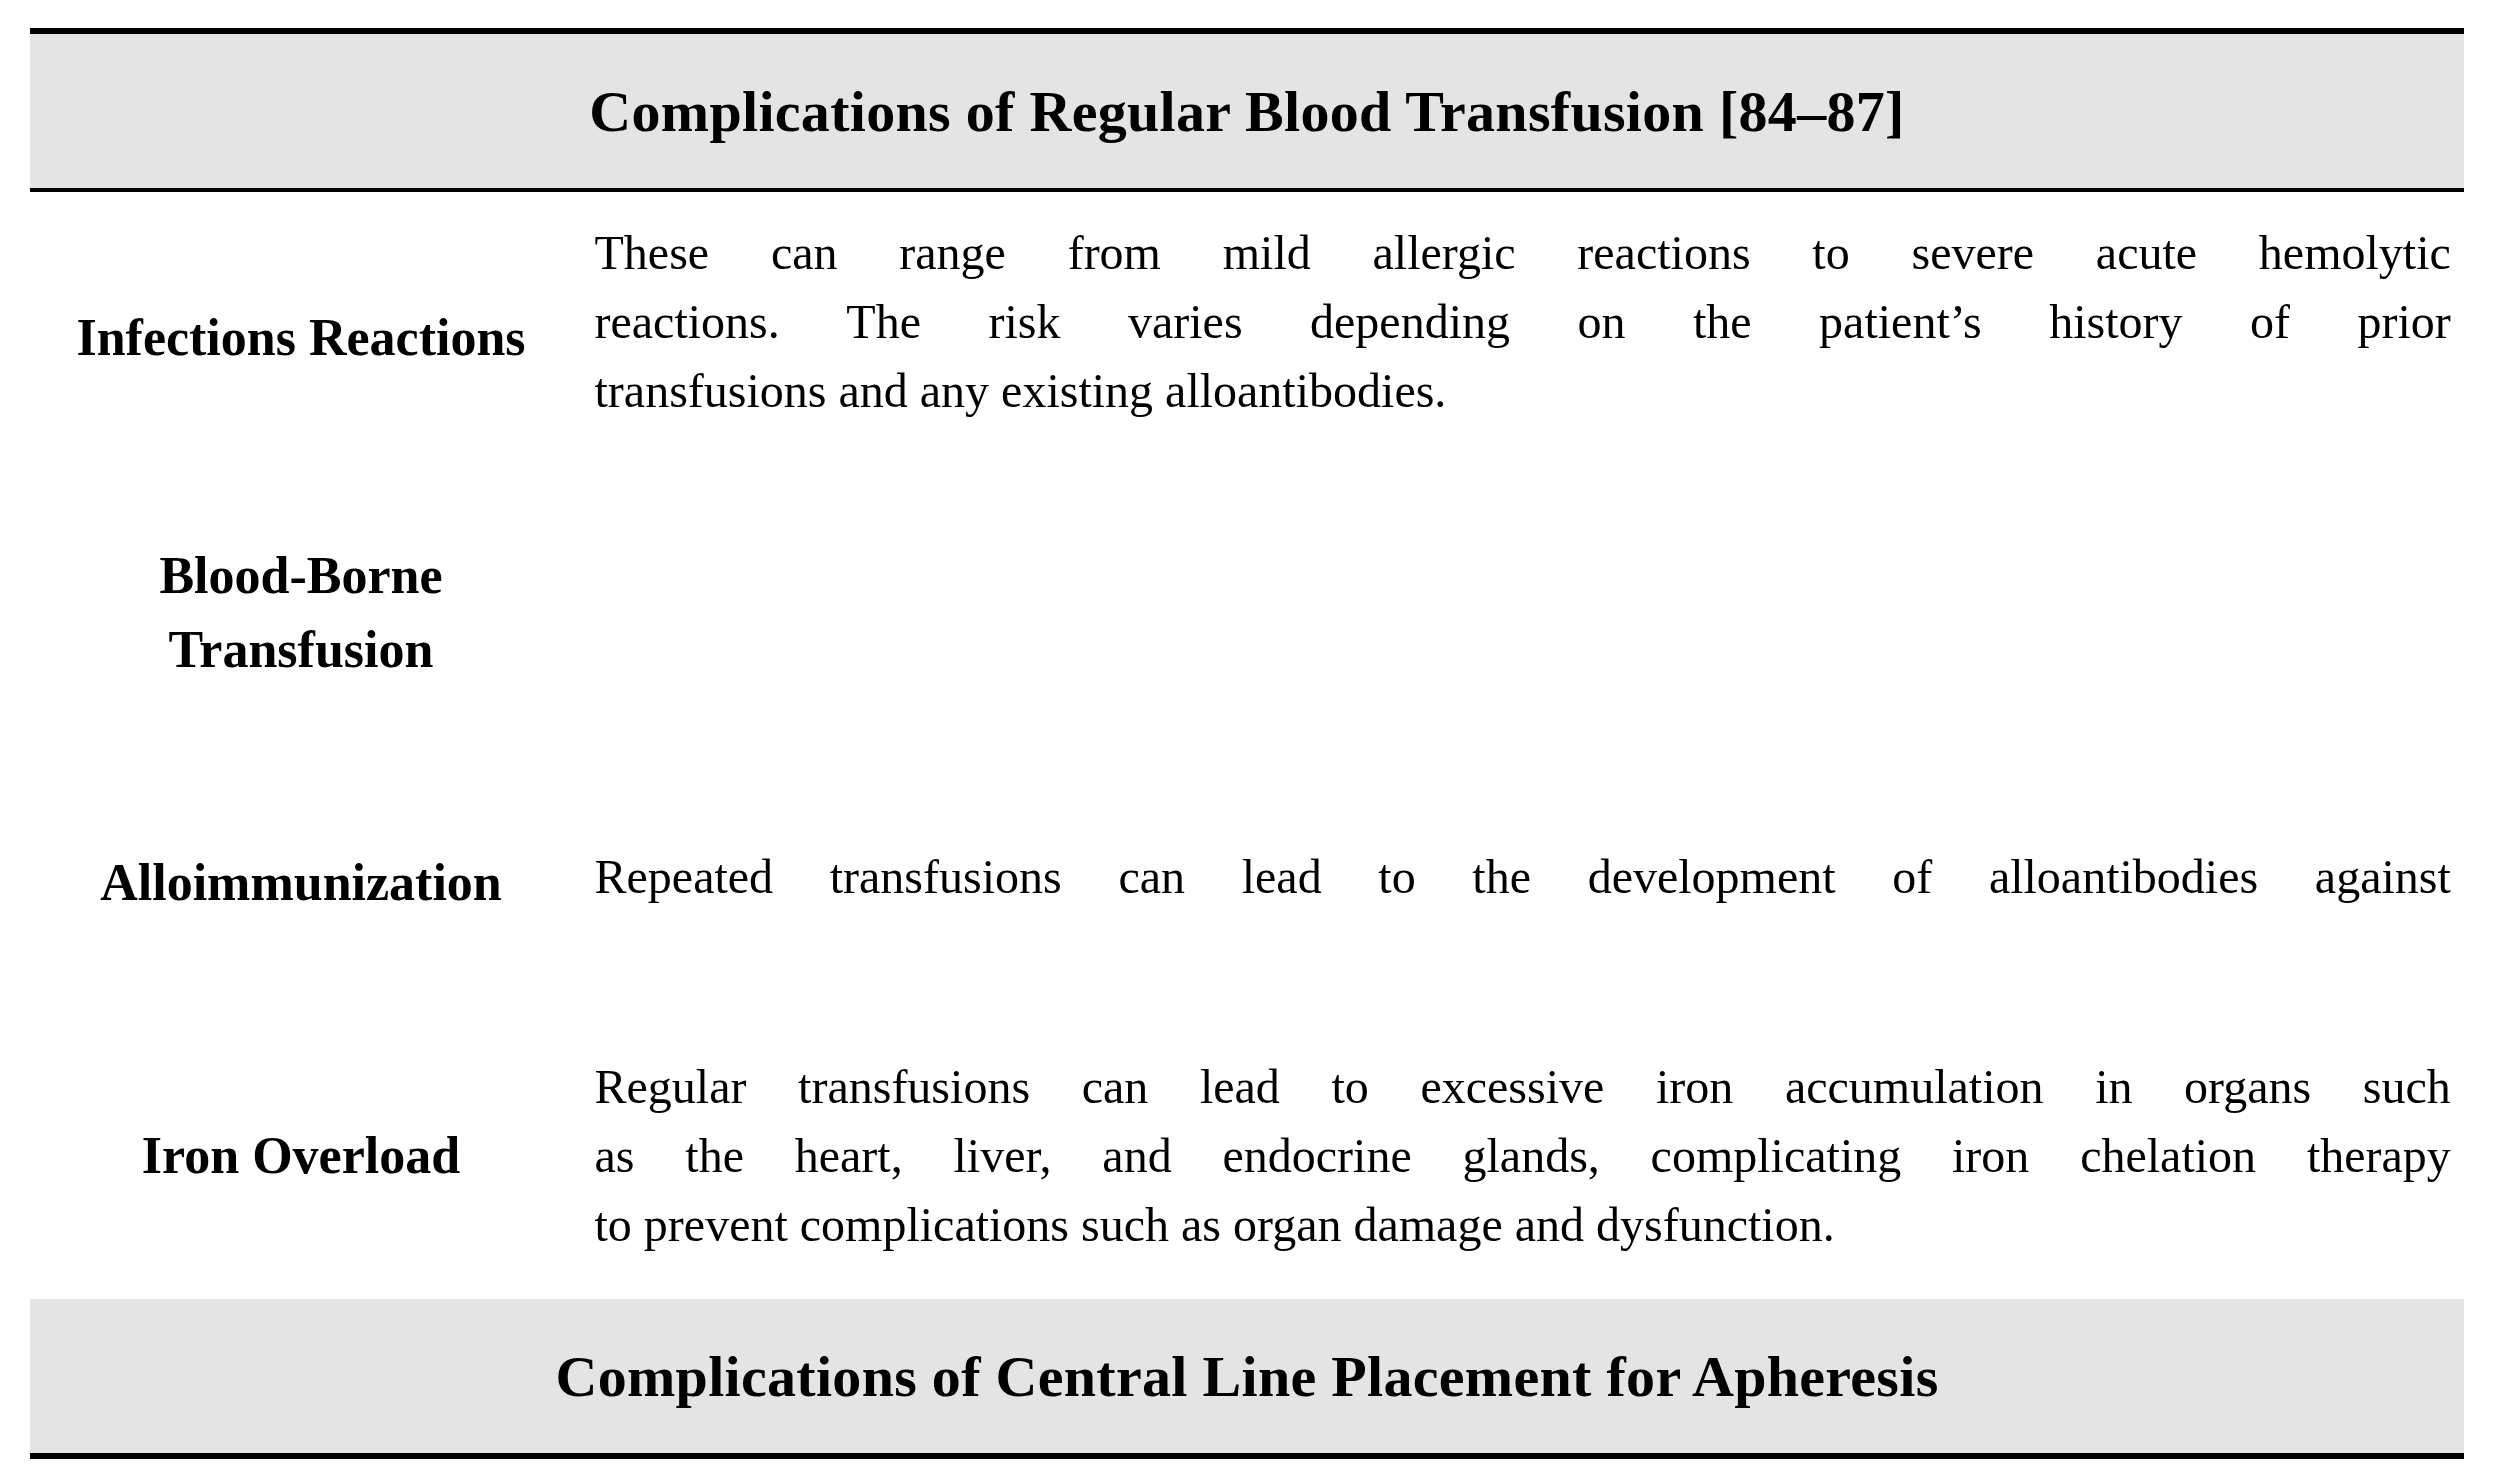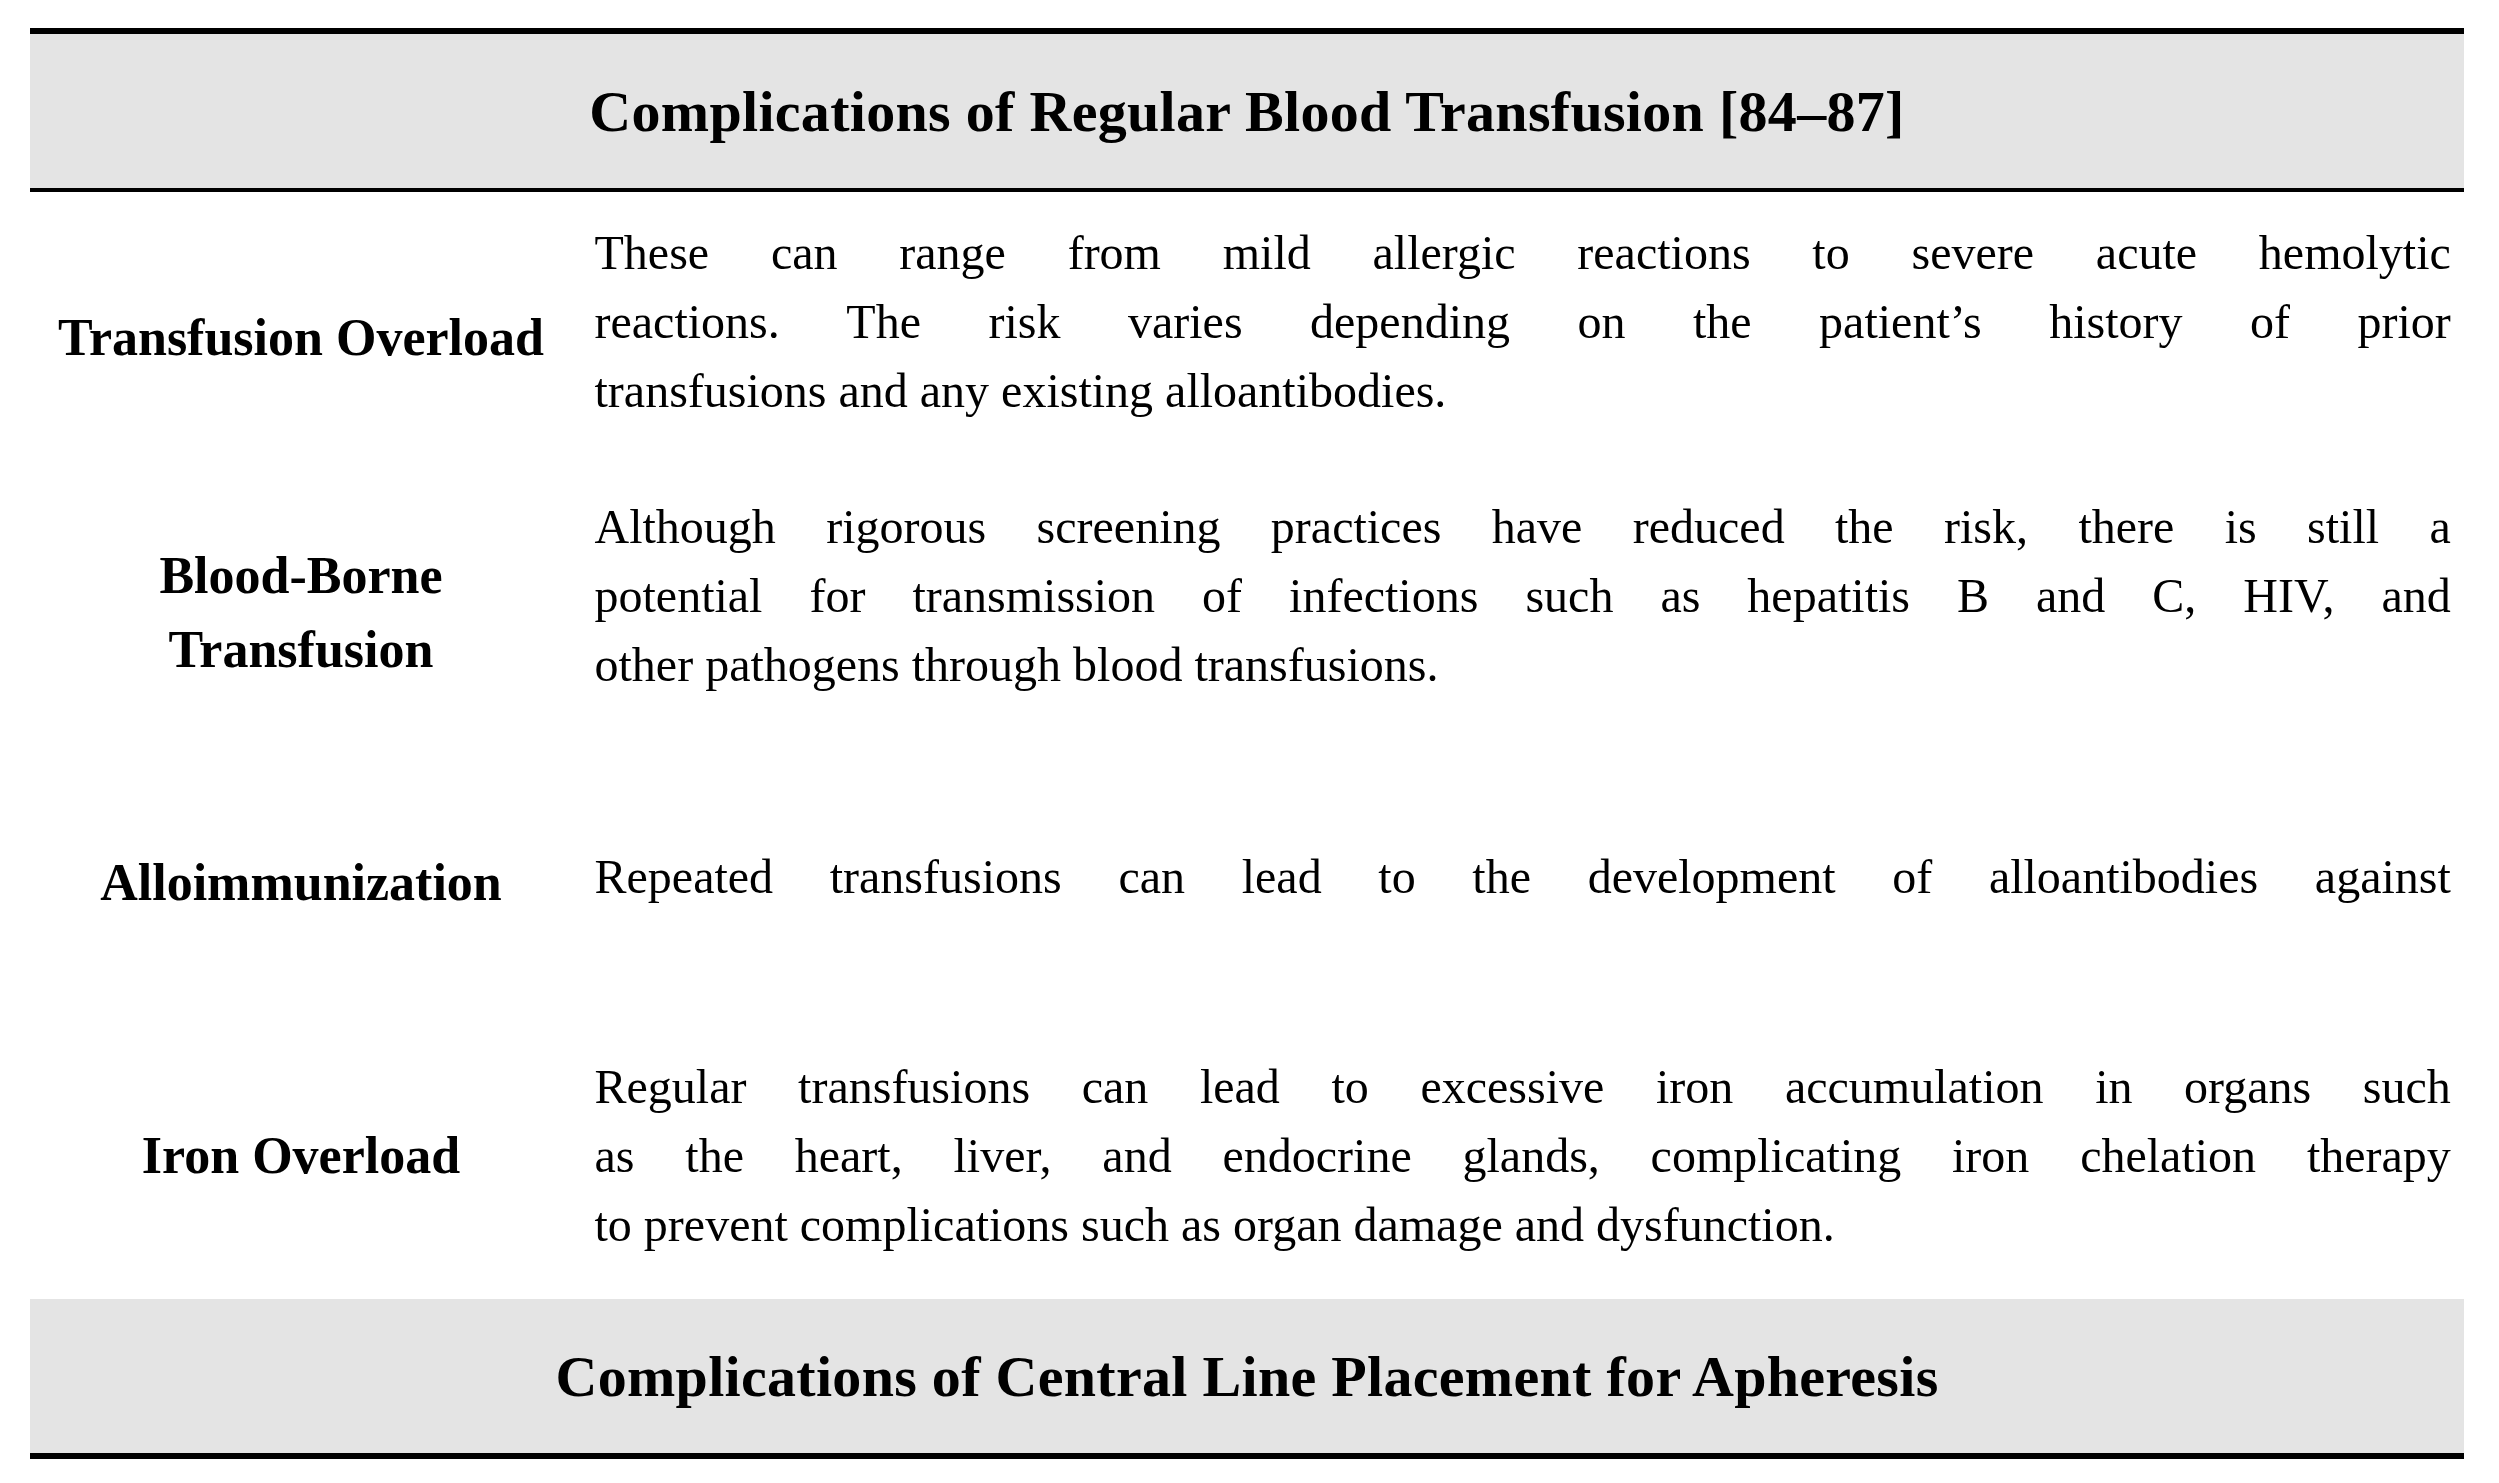--- a/index.html
+++ b/index.html
@@ -91,35 +91,30 @@
 <div class="page">
   <div class="tbl">
 
     <div class="band first">
       <div class="band-title">Complications of Regular Blood Transfusion [84–87]</div>
     </div>
 
     <div class="tbl-body">
 
       <div class="row r1">
-        <div class="cell-label off-lg">Transfusion Overload</div>
+        <div class="cell-label off-lg">Infections Reactions</div>
         <div class="cell-desc">
           <div class="line j">These can range from mild allergic reactions to severe acute hemolytic</div>
           <div class="line j">reactions. The risk varies depending on the patient’s history of prior</div>
           <div class="line">transfusions and any existing alloantibodies.</div>
         </div>
       </div>
 
       <div class="row r2">
         <div class="cell-label off-lg">Blood-Borne Transfusion</div>
-        <div class="cell-desc">
-          <div class="line j">Although rigorous screening practices have reduced the risk, there is still a</div>
-          <div class="line j">potential for transmission of infections such as hepatitis B and C, HIV, and</div>
-          <div class="line">other pathogens through blood transfusions.</div>
-        </div>
       </div>
 
       <div class="row r3">
         <div class="cell-label off-sm">Alloimmunization</div>
         <div class="cell-desc">
           <div class="line j">Repeated transfusions can lead to the development of alloantibodies against</div>
         </div>
       </div>
 
       <div class="row r4">

